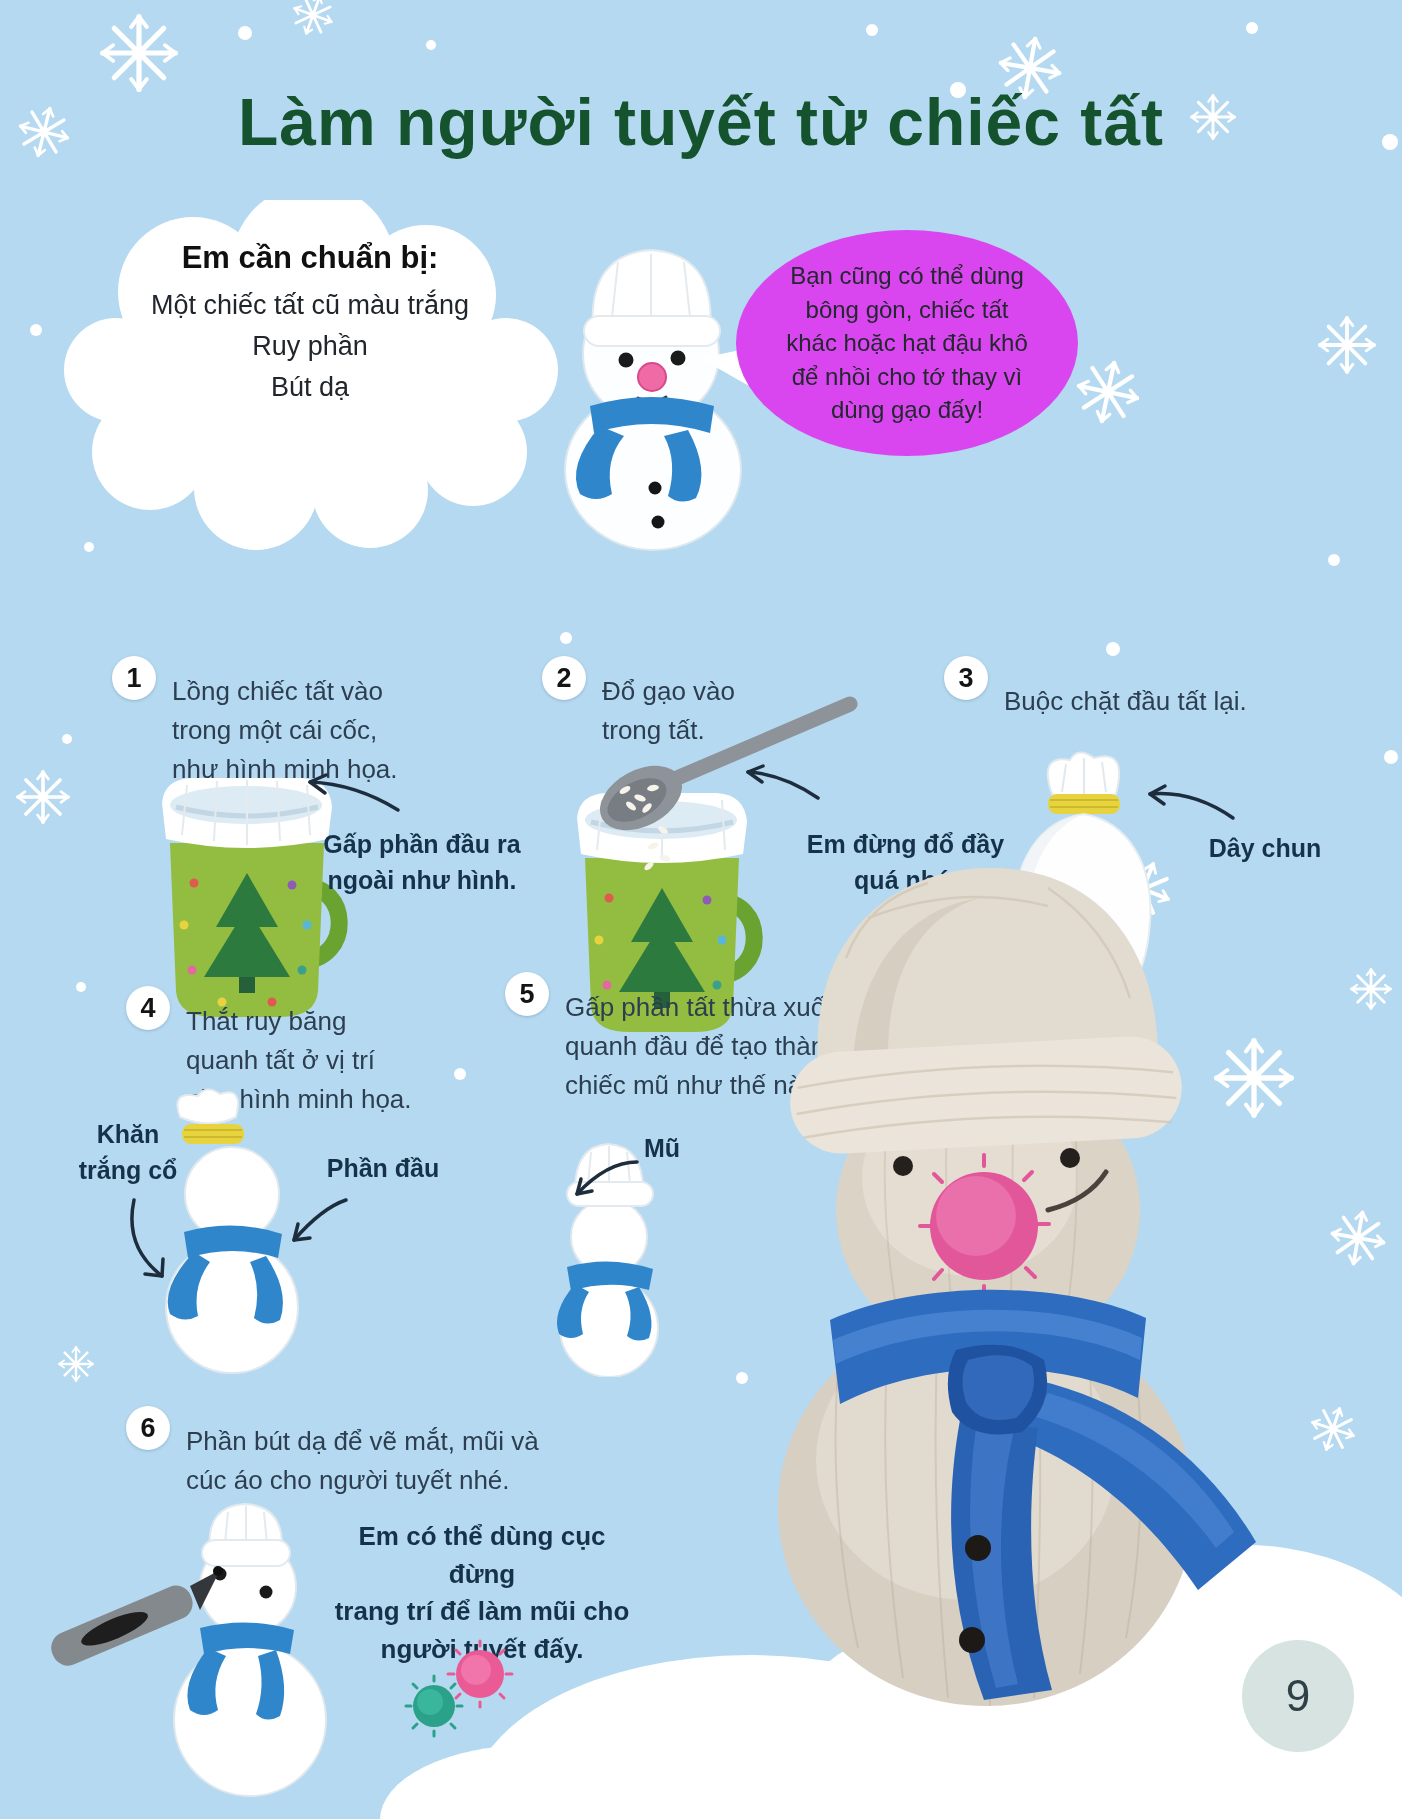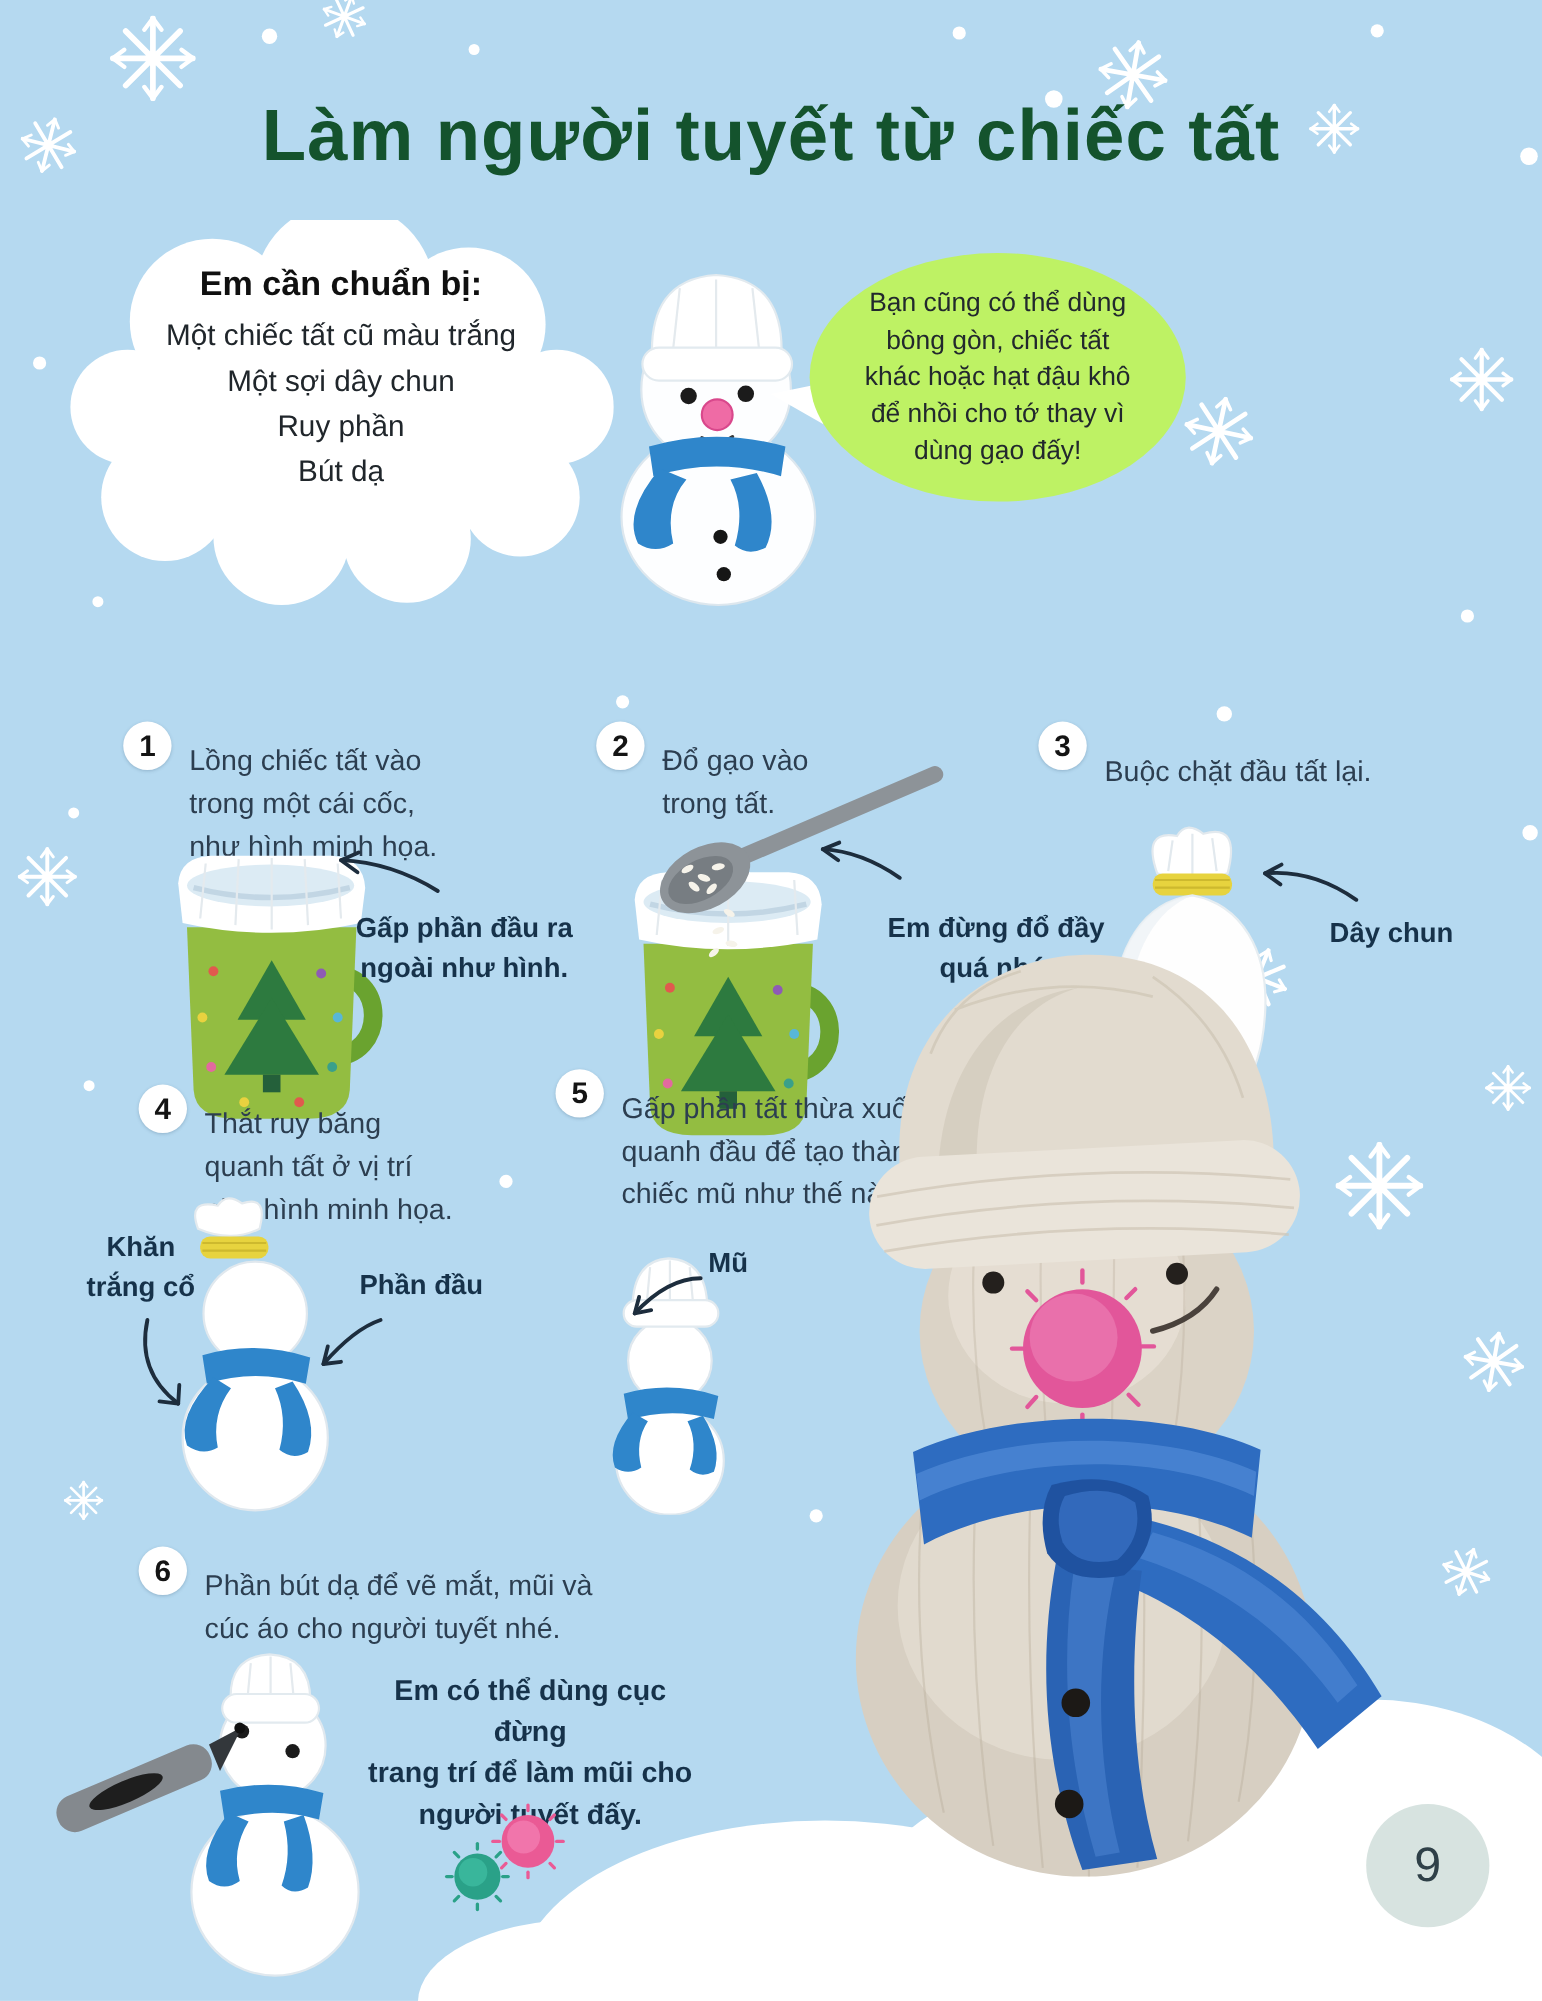--- a/index.html
+++ b/index.html
@@ -4,21 +4,21 @@
 <style>
   html,body{margin:0;padding:0;}
   body{font-family:"Liberation Sans", sans-serif;}
   #page{position:relative;width:1402px;height:1819px;background:#b5d9f0;overflow:hidden;}
   .abs{position:absolute;}
   .dot{position:absolute;background:#fff;border-radius:50%;}
   .title{left:0;right:0;top:84px;text-align:center;font-size:66px;font-weight:700;color:#14532d;letter-spacing:1px;}
   .materials-box{left:70px;top:240px;width:480px;text-align:center;}
   .materials-heading{font-size:31px;font-weight:700;color:#101010;margin-bottom:14px;}
   .materials-item{font-size:27px;color:#20262b;margin:10px 0;}
-  .bubble{left:736px;top:230px;width:342px;height:226px;background:#bef264;border-radius:50%;display:flex;align-items:center;justify-content:center;}
+  .bubble{left:736px;top:230px;width:342px;height:226px;background:#d946ef;border-radius:50%;display:flex;align-items:center;justify-content:center;}
   .bubble-text{font-size:24px;line-height:1.4;color:#22282d;text-align:center;white-space:pre-line;}
   .bubble-tail{left:700px;top:346px;width:0;height:0;border-right:50px solid #fff;border-top:14px solid transparent;border-bottom:24px solid transparent;transform:rotate(4deg);}
   .step-num{width:44px;height:44px;border-radius:50%;background:#fff;color:#141414;font-weight:700;font-size:27px;display:flex;align-items:center;justify-content:center;box-shadow:0 1px 3px rgba(40,70,100,.25);}
   .step-text{font-size:26px;color:#2c3e50;line-height:1.5;white-space:pre-line;margin-top:20px;}
   .hand{font-size:25px;font-weight:700;color:#16324a;line-height:1.45;white-space:pre-line;text-align:center;}
   .note{font-size:26px;}
   .page-badge{left:1242px;top:1640px;width:112px;height:112px;border-radius:50%;background:#d7e3e0;display:flex;align-items:center;justify-content:center;}
   .page-badge span{font-size:44px;color:#2f4048;}
   .cloud{position:absolute;background:#fff;border-radius:50%;}
 </style>
@@ -109,21 +109,20 @@
         <circle cx="58" cy="170" r="52"></circle>
         <circle cx="92" cy="252" r="58"></circle>
       <circle cx="198" cy="288" r="62"></circle>
         <circle cx="312" cy="290" r="58"></circle>
         <circle cx="415" cy="252" r="54"></circle>
     </g>
   </svg>
   <div class="abs materials-box">
     <div class="materials-heading">Em cần chuẩn bị:</div>
     <div class="materials-item">Một chiếc tất cũ màu trắng</div>
-    <div class="materials-item">Một sợi dây chun</div>
     <div class="materials-item">Ruy phần</div>
     <div class="materials-item">Bút dạ</div>
   </div>
 
   <svg class="abs" style="left:538px;top:222px;width:228px;height:332px" viewBox="0 0 228 332">
     <ellipse cx="115" cy="248" rx="88" ry="80" fill="#fdfeff" stroke="#dde7ee" stroke-width="2"></ellipse>
     <circle cx="113" cy="132" r="68" fill="#fdfeff" stroke="#dde7ee" stroke-width="2"></circle>
     <path d="M55 108 Q 50 32 113 28 Q 178 32 172 108 Z" fill="#ffffff" stroke="#e2eaef" stroke-width="2"></path>
     <g stroke="#e4eaee" stroke-width="2" fill="none">
         <path d="M80 40 L74 95"></path>

